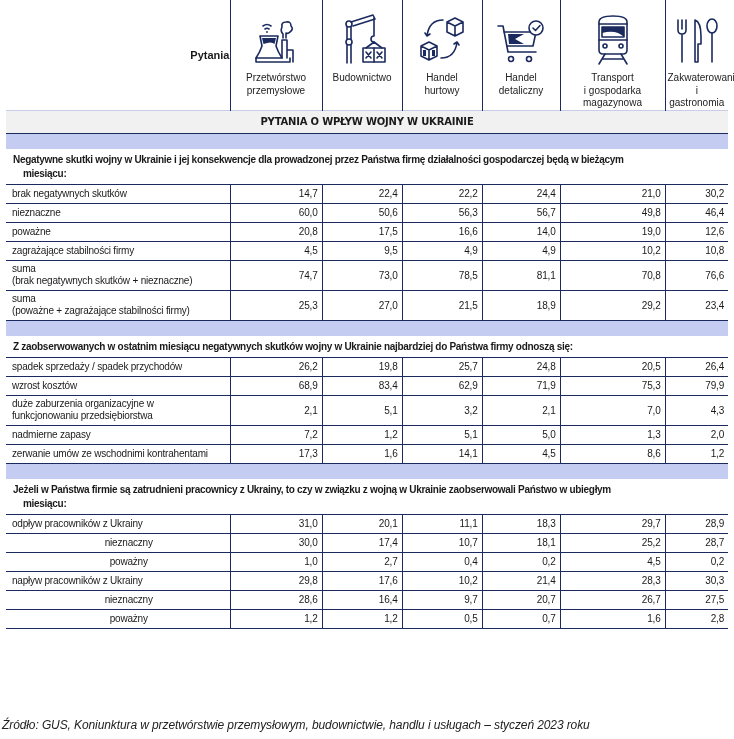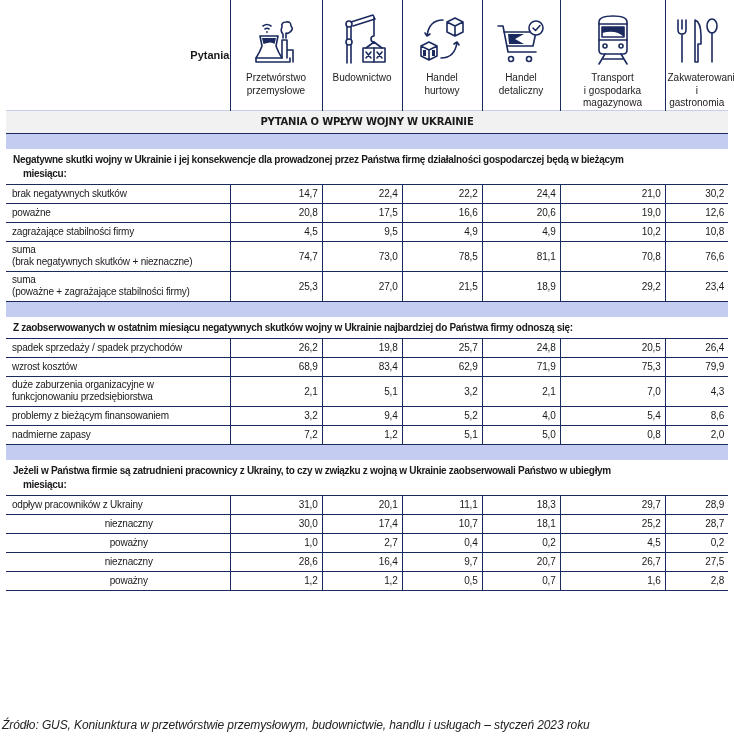--- a/index.html
+++ b/index.html
@@ -195,25 +195,34 @@
     <tr class="r">
       <td class="lab">brak negatywnych skutków</td>
       <td class="val">14,7</td>
       <td class="val">22,4</td>
       <td class="val">22,2</td>
       <td class="val">24,4</td>
       <td class="val">21,0</td>
       <td class="val">30,2</td>
     </tr>
     <tr class="r">
+      <td class="lab">nieznaczne</td>
+      <td class="val">60,0</td>
+      <td class="val">50,6</td>
+      <td class="val">56,3</td>
+      <td class="val">56,7</td>
+      <td class="val">49,8</td>
+      <td class="val">46,4</td>
+    </tr>
+    <tr class="r">
       <td class="lab">poważne</td>
       <td class="val">20,8</td>
       <td class="val">17,5</td>
       <td class="val">16,6</td>
-      <td class="val">20,6</td>
+      <td class="val">14,0</td>
       <td class="val">19,0</td>
       <td class="val">12,6</td>
     </tr>
     <tr class="r">
       <td class="lab">zagrażające stabilności firmy</td>
       <td class="val">4,5</td>
       <td class="val">9,5</td>
       <td class="val">4,9</td>
       <td class="val">4,9</td>
       <td class="val">10,2</td>
@@ -276,36 +285,36 @@
         <div>funkcjonowaniu przedsiębiorstwa</div>
       </td>
       <td class="val">2,1</td>
       <td class="val">5,1</td>
       <td class="val">3,2</td>
       <td class="val">2,1</td>
       <td class="val">7,0</td>
       <td class="val">4,3</td>
     </tr>
     <tr class="r">
-      <td class="lab">problemy z bieżącym finansowaniem</td>
-      <td class="val">3,2</td>
-      <td class="val">9,4</td>
-      <td class="val">5,2</td>
-      <td class="val">4,0</td>
-      <td class="val">5,4</td>
-      <td class="val">8,6</td>
-    </tr>
-    <tr class="r">
       <td class="lab">nadmierne zapasy</td>
       <td class="val">7,2</td>
       <td class="val">1,2</td>
       <td class="val">5,1</td>
       <td class="val">5,0</td>
-      <td class="val">0,8</td>
+      <td class="val">1,3</td>
       <td class="val">2,0</td>
+    </tr>
+    <tr class="r">
+      <td class="lab">zerwanie umów ze wschodnimi kontrahentami</td>
+      <td class="val">17,3</td>
+      <td class="val">1,6</td>
+      <td class="val">14,1</td>
+      <td class="val">4,5</td>
+      <td class="val">8,6</td>
+      <td class="val">1,2</td>
     </tr>
 
     <tr class="band">
           <td colspan="7"></td>
         </tr>
     <tr class="q">
       <td colspan="7">
         <span>Jeżeli w Państwa firmie są zatrudnieni pracownicy z Ukrainy, to czy w związku z wojną w Ukrainie zaobserwowali Państwo w ubiegłym</span>
         <span class="ind">miesiącu:</span>
       </td>
@@ -331,20 +340,29 @@
     <tr class="r">
       <td class="lab sub">poważny</td>
       <td class="val">1,0</td>
       <td class="val">2,7</td>
       <td class="val">0,4</td>
       <td class="val">0,2</td>
       <td class="val">4,5</td>
       <td class="val">0,2</td>
     </tr>
     <tr class="r">
+      <td class="lab">napływ pracowników z Ukrainy</td>
+      <td class="val">29,8</td>
+      <td class="val">17,6</td>
+      <td class="val">10,2</td>
+      <td class="val">21,4</td>
+      <td class="val">28,3</td>
+      <td class="val">30,3</td>
+    </tr>
+    <tr class="r">
       <td class="lab sub">nieznaczny</td>
       <td class="val">28,6</td>
       <td class="val">16,4</td>
       <td class="val">9,7</td>
       <td class="val">20,7</td>
       <td class="val">26,7</td>
       <td class="val">27,5</td>
     </tr>
     <tr class="r">
       <td class="lab sub">poważny</td>

